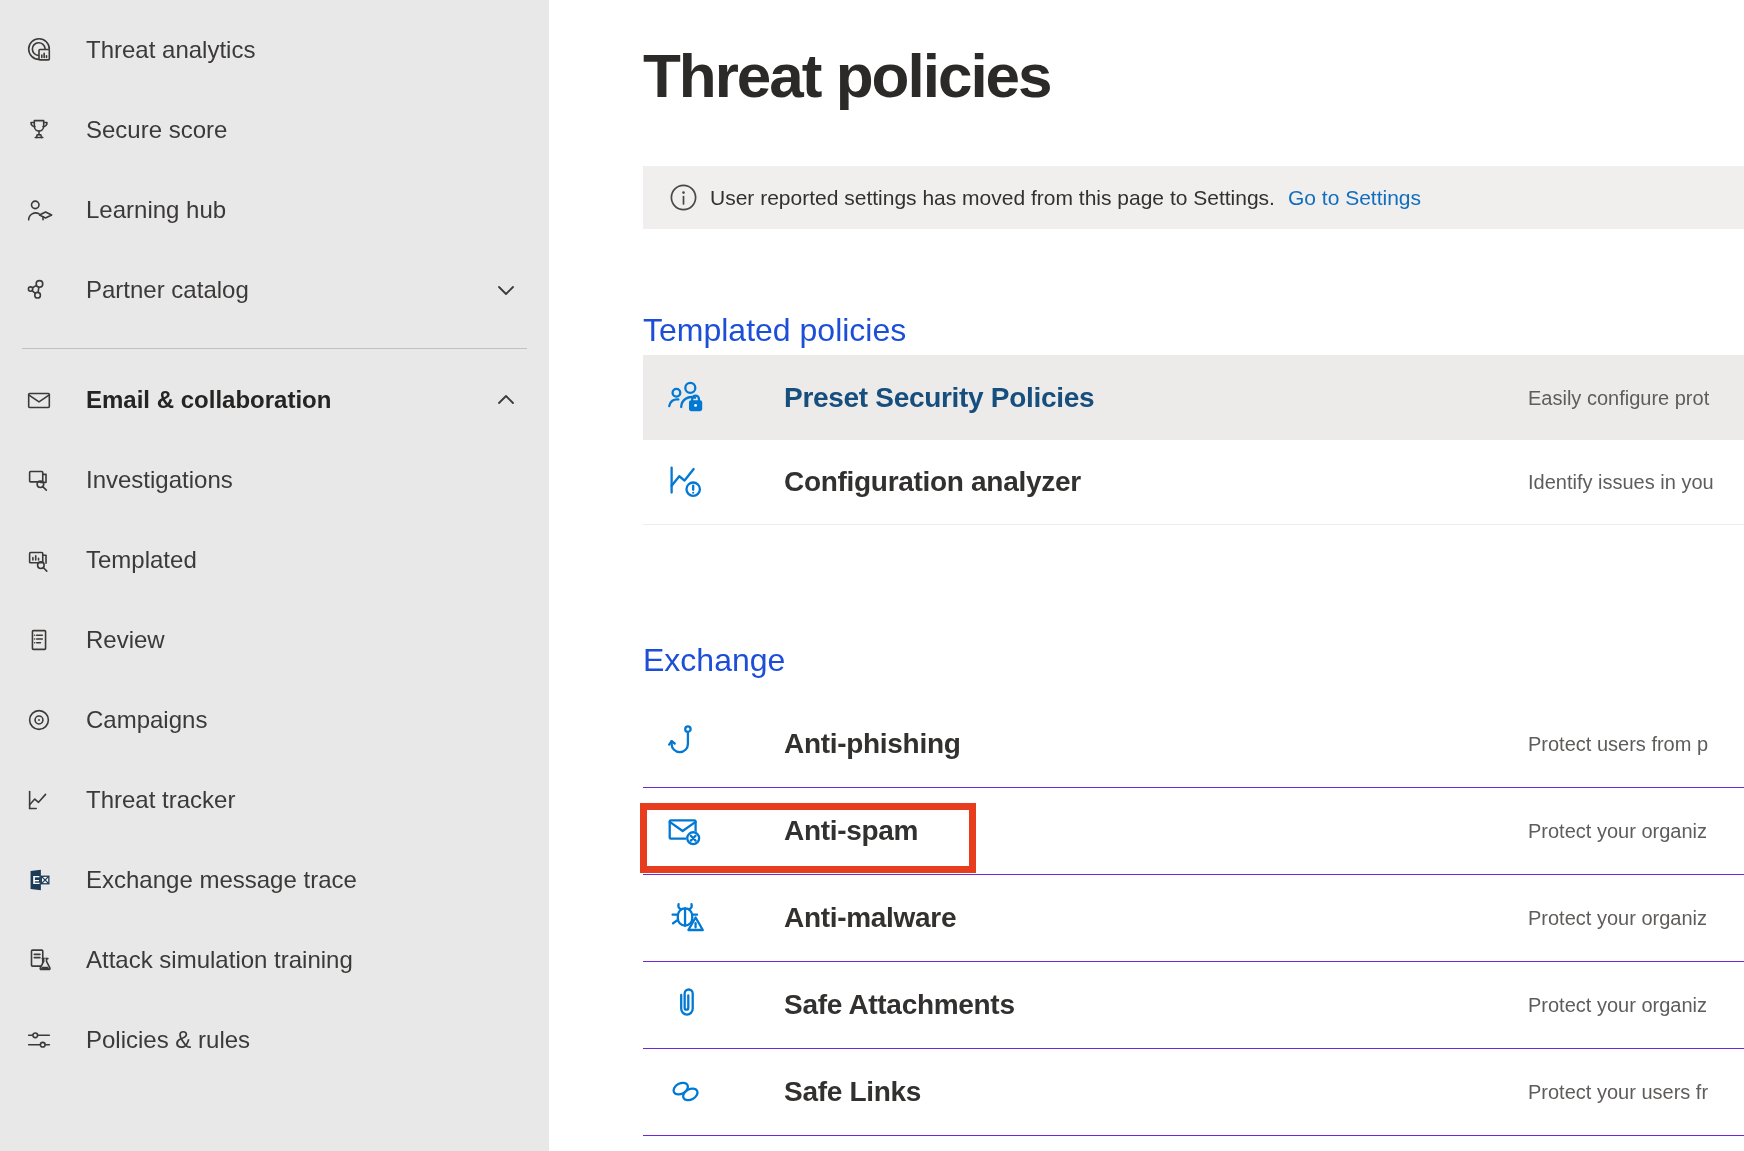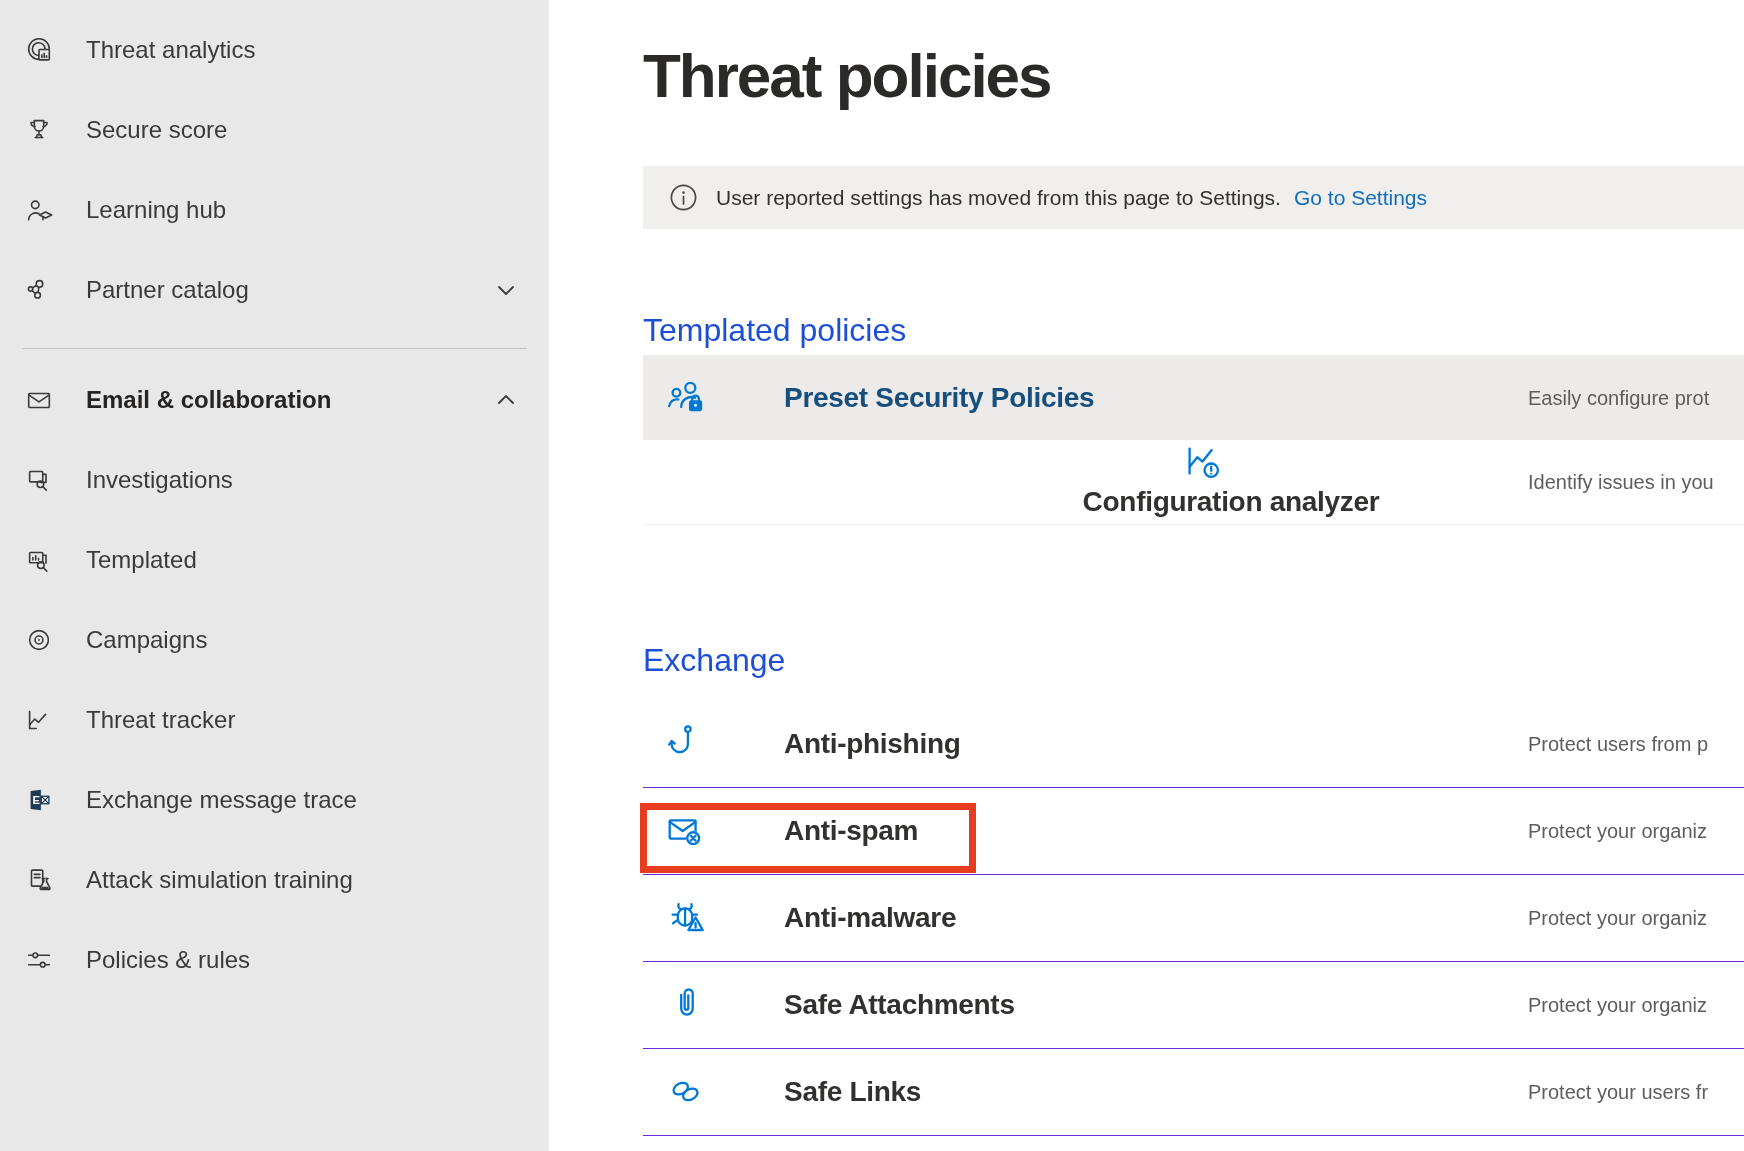--- a/index.html
+++ b/index.html
@@ -20,37 +20,37 @@
   svg.sicon { stroke:#3b3a39; fill:none; stroke-width:1.7; stroke-linecap:round; stroke-linejoin:round; }
 
   
   .main { position:absolute; left:549px; top:0; right:0; bottom:0; background:#fff; }
   .page-title { position:absolute; left:94px; top:40px; font-size:62px; font-weight:700;
                 letter-spacing:-2px; color:#2b2a29; white-space:nowrap; }
 
   .banner { position:absolute; left:94px; right:0; top:166px; height:63px;
             background:#f0efee; display:flex; align-items:center; }
   .banner-icon { margin-left:26px; display:flex; flex:none; }
-  .banner-text { margin-left:18px; font-size:21px; color:#33312f; white-space:nowrap; }
+  .banner-text { margin-left:12px; font-size:21px; color:#33312f; white-space:nowrap; }
   .banner-link { font-size:21px; color:#106ebe; margin-left:13px; white-space:nowrap;
                  text-decoration:none; cursor:pointer; }
 
   .section-heading { position:absolute; left:94px; font-size:32px; font-weight:400;
                      color:#1d4ed8; white-space:nowrap; }
   .heading-templated { top:312px; }
   .heading-policies  { top:642px; }
 
   .rows { position:absolute; left:94px; right:0; }
   .rows-templated { top:355px; }
   .rows-policies  { top:701px; }
   .row { display:flex; align-items:center; position:relative; cursor:pointer; }
   .row-t { height:85px; }
   .row-p { height:87px; border-bottom:1px solid #6d28d9; }
   .row.highlight { background:#edebe9; }
-  .row.config { border-bottom:1px solid #ededed;flex-direction:column; }
+  .row.config { border-bottom:1px solid #ededed; }
   .row-icon { margin-left:20px; width:46px; display:flex; justify-content:center;
               align-items:center; flex:none; }
   .row-label { margin-left:75px; font-size:28px; font-weight:600; letter-spacing:-0.3px;
                color:#323130; white-space:nowrap; }
   .row-label.link { color:#164e7e; }
   .row-desc { position:absolute; left:885px; top:50%; transform:translateY(-50%);
               font-size:20px; color:#5f5d5b; white-space:nowrap; }
   svg.micon { stroke:#0078d4; fill:none; stroke-width:2.4; stroke-linecap:round; stroke-linejoin:round; }
 
   .red-box { position:absolute; left:91px; top:803px; width:336px; height:70px;
@@ -154,20 +154,30 @@
           <rect x="6" y="8" width="14" height="11" rx="1"></rect>
           <path d="M9.5 16 v-2.5 M12.5 16 v-4.5 M15.5 16 v-1.8"></path>
           <path d="M20 11 h3.5 v8.5"></path>
           <circle cx="18" cy="21.5" r="3.5"></circle>
           <path d="M20.5 24 l3.8 3.8"></path>
         </svg>
       </span>
       <span class="nav-label">Templated</span>
     </div>
 
+    <div class="nav-item">
+      <span class="nav-icon">
+        <svg class="sicon" width="30" height="30" viewBox="0 0 32 32">
+          <rect x="9" y="6" width="14" height="20" rx="1"></rect>
+          <path d="M13.5 11 h6 M13.5 15 h6 M13.5 19 h4"></path>
+          <path d="M11.3 11 h0.02 M11.3 15 h0.02 M11.3 19 h0.02"></path>
+        </svg>
+      </span>
+      <span class="nav-label">Review</span>
+    </div>
 
     <div class="nav-item">
       <span class="nav-icon">
         <svg class="sicon" width="30" height="30" viewBox="0 0 32 32">
           <circle cx="16" cy="16" r="10"></circle>
           <circle cx="16" cy="16" r="4.2"></circle>
           <circle cx="16" cy="16" r="1" fill="#3b3a39" stroke="none"></circle>
         </svg>
       </span>
       <span class="nav-label">Campaigns</span>

